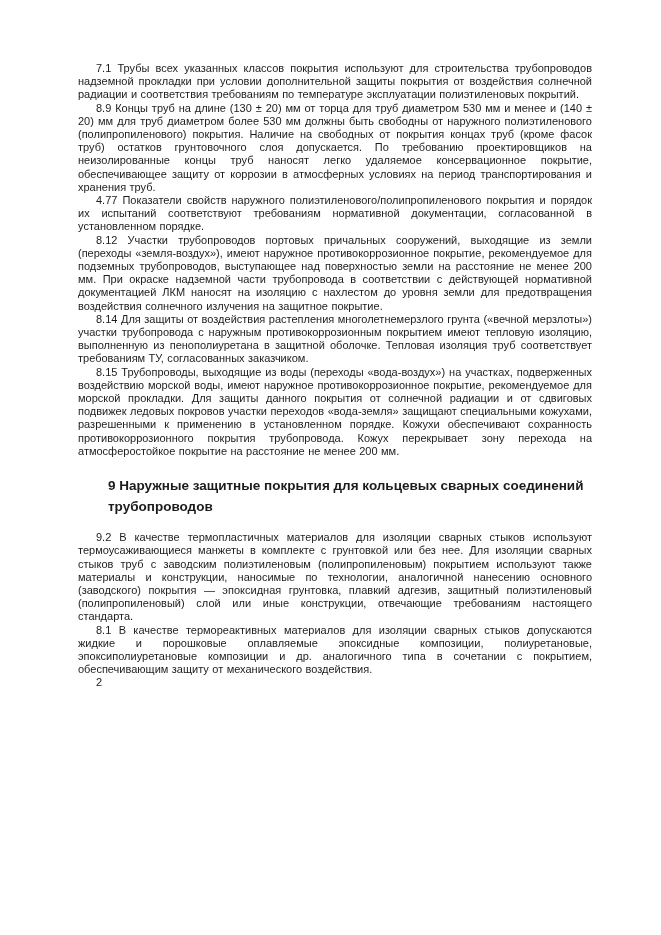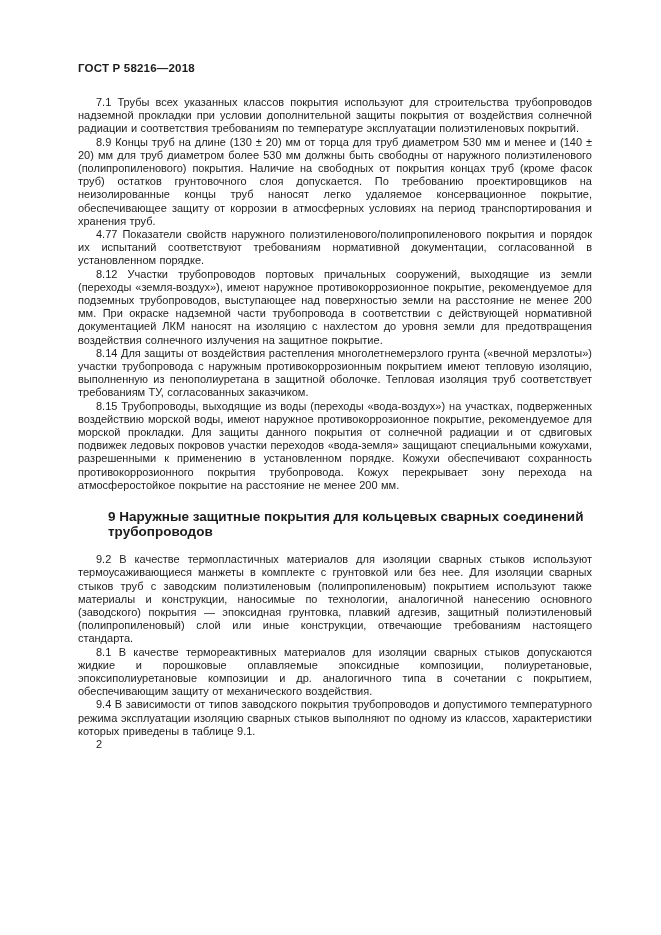--- a/index.html
+++ b/index.html
@@ -27,51 +27,49 @@
   .body-text p {
     font-size: 11px;
     line-height: 13.2px;
     text-align: justify;
     text-indent: 18px;
     margin: 0;
     word-spacing: 0.4px;
   }
   .section-heading {
     font-size: 13.5px;
-    line-height: 15px;
+    line-height: 21px;
     font-weight: bold;
     margin: 17px 0 14px 30px;
     text-align: left;
   }
   .page-number {
     font-size: 11px;
     margin-top: 13px;
     text-indent: 0;
     text-align: left !important;
   }
 </style>
 </head>
 <body>
 
 <div class="page">
 
-  <div class="doc-header">ГОСТ Р 58216—2018</div>
 
   <div class="body-text">
 
     <p>7.1 Трубы всех указанных классов покрытия используют для строительства трубопроводов надземной прокладки при условии дополнительной защиты покрытия от воздействия солнечной радиации и соответствия требованиям по температуре эксплуатации полиэтиленовых покрытий.</p>
     <p>8.9 Концы труб на длине (130 ± 20) мм от торца для труб диаметром 530 мм и менее и (140 ± 20) мм для труб диаметром более 530 мм должны быть свободны от наружного полиэтиленового (полипропиленового) покрытия. Наличие на свободных от покрытия концах труб (кроме фасок труб) остатков грунтовочного слоя допускается. По требованию проектировщиков на неизолированные концы труб наносят легко удаляемое консервационное покрытие, обеспечивающее защиту от коррозии в атмосферных условиях на период транспортирования и хранения труб.</p>
     <p>4.77 Показатели свойств наружного полиэтиленового/полипропиленового покрытия и порядок их испытаний соответствуют требованиям нормативной документации, согласованной в установленном порядке.</p>
     <p>8.12 Участки трубопроводов портовых причальных сооружений, выходящие из земли (переходы «земля-воздух»), имеют наружное противокоррозионное покрытие, рекомендуемое для подземных трубопроводов, выступающее над поверхностью земли на расстояние не менее 200 мм. При окраске надземной части трубопровода в соответствии с действующей нормативной документацией ЛКМ наносят на изоляцию с нахлестом до уровня земли для предотвращения воздействия солнечного излучения на защитное покрытие.</p>
     <p>8.14 Для защиты от воздействия растепления многолетнемерзлого грунта («вечной мерзлоты») участки трубопровода с наружным противокоррозионным покрытием имеют тепловую изоляцию, выполненную из пенополиуретана в защитной оболочке. Тепловая изоляция труб соответствует требованиям ТУ, согласованных заказчиком.</p>
     <p>8.15 Трубопроводы, выходящие из воды (переходы «вода-воздух») на участках, подверженных воздействию морской воды, имеют наружное противокоррозионное покрытие, рекомендуемое для морской прокладки. Для защиты данного покрытия от солнечной радиации и от сдвиговых подвижек ледовых покровов участки переходов «вода-земля» защищают специальными кожухами, разрешенными к применению в установленном порядке. Кожухи обеспечивают сохранность противокоррозионного покрытия трубопровода. Кожух перекрывает зону перехода на атмосферостойкое покрытие на расстояние не менее 200 мм.</p>
 
     <div class="section-heading">9 Наружные защитные покрытия для кольцевых сварных соединений трубопроводов</div>
 
     <p>9.2 В качестве термопластичных материалов для изоляции сварных стыков используют термоусаживающиеся манжеты в комплекте с грунтовкой или без нее. Для изоляции сварных стыков труб с заводским полиэтиленовым (полипропиленовым) покрытием используют также материалы и конструкции, наносимые по технологии, аналогичной нанесению основного (заводского) покрытия — эпоксидная грунтовка, плавкий адгезив, защитный полиэтиленовый (полипропиленовый) слой или иные конструкции, отвечающие требованиям настоящего стандарта.</p>
     <p>8.1 В качестве термореактивных материалов для изоляции сварных стыков допускаются жидкие и порошковые оплавляемые эпоксидные композиции, полиуретановые, эпоксиполиуретановые композиции и др. аналогичного типа в сочетании с покрытием, обеспечивающим защиту от механического воздействия.</p>
-    <p>9.4 В зависимости от типов заводского покрытия трубопроводов и допустимого температурного режима эксплуатации изоляцию сварных стыков выполняют по одному из классов, характеристики которых приведены в таблице 9.1.</p>
 
     <p class="page-number">2</p>
 
   </div>
 
 </div>
 
 </body></html>

